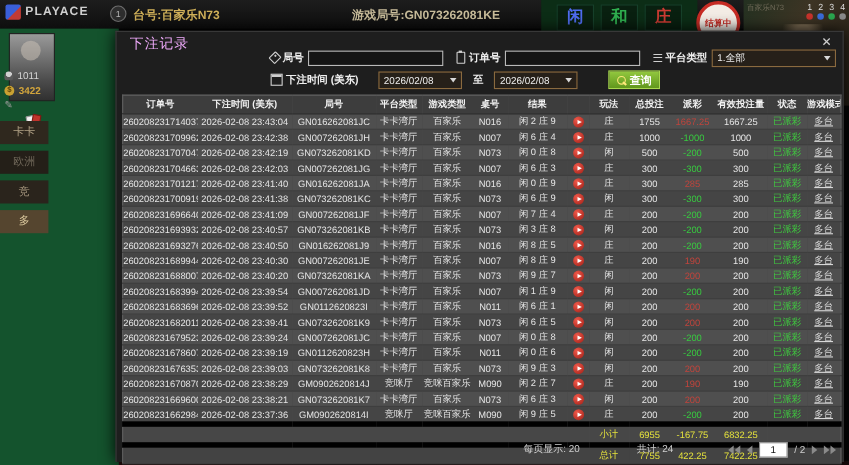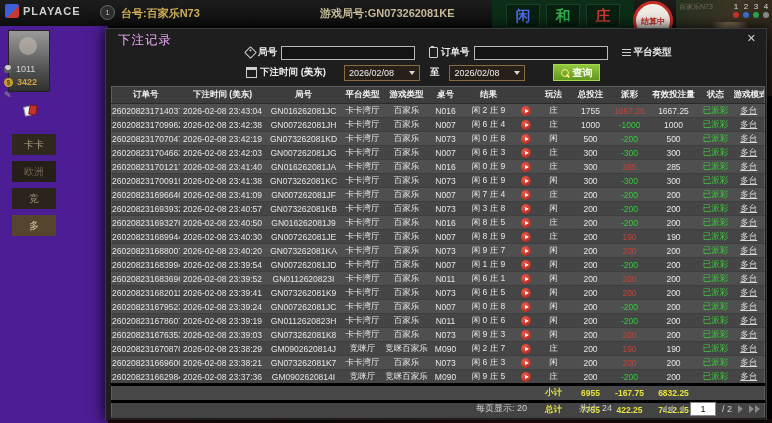--- a/index.html
+++ b/index.html
@@ -21,31 +21,31 @@
     background:linear-gradient(115deg,#243121 0%,#3d3424 45%,#221c14 100%);}
   .video-thumb::after{content:"";position:absolute;left:34px;top:22px;width:40px;height:55px;
     background:radial-gradient(ellipse at 50% 30%,#7a6a52 0 30%,rgba(0,0,0,0) 70%);}
   .video-label{position:absolute;left:3px;top:2px;color:#6f6a58;font-size:7px;}
   .video-nums{position:absolute;right:3px;top:2px;display:flex;gap:4px;}
   .vnum{color:#ddd;font-size:8px;text-align:center;}
   .vnum i{display:block;width:6px;height:6px;border-radius:50%;margin:1px auto 0;}
   .vnum:nth-child(1) i{background:#c8332c;}.vnum:nth-child(2) i{background:#3a6cd9;}
   .vnum:nth-child(3) i{background:#2aa84f;}.vnum:nth-child(4) i{background:#8a8a8a;}
   
-  .left-panel{position:absolute;left:0;top:26px;width:108px;height:397px;background:#4c1d95;z-index:1;}
+  .left-panel{position:absolute;left:0;top:26px;width:108px;height:397px;background:#14532d;z-index:1;}
   .avatar{position:absolute;left:8px;top:4px;width:40px;height:60px;background:linear-gradient(#9a9a9a,#4c4c4c 70%,#303030);border:1px solid #222;}
   .avatar::after{content:"";position:absolute;left:10px;top:6px;width:18px;height:18px;border-radius:50%;background:#c9c0b4;opacity:.55;}
   .stat-row{position:absolute;left:4px;display:flex;align-items:center;gap:4px;font-size:9px;}
   .stat1{top:38px;color:#d5d5d5;}
   .stat2{top:51px;color:#d2a53c;font-weight:bold;}
   .user-ico{width:8px;height:8px;border-radius:50% 50% 2px 2px;background:radial-gradient(circle at 50% 28%,#cfcfcf 0 2.5px,#5a5a5a 3px);}
   .coin-ico{width:9px;height:9px;border-radius:50%;background:#caa132;color:#5c4508;font-size:7px;line-height:9px;text-align:center;font-weight:bold;}
   .pencil-row{position:absolute;left:4px;top:64px;color:#9a9a9a;font-size:9px;}
   .cards-row{position:absolute;left:24px;top:76px;}
-  .bg-nav{position:absolute;left:0;top:108px;width:44px;margin-left:12px;}
+  .bg-nav{position:absolute;left:0;top:84px;width:44px;}
   .bg-nav-item{width:44px;height:21px;margin-bottom:6px;font-size:10px;text-align:center;line-height:21px;overflow:hidden;white-space:nowrap;}
   .bg-nav-item:nth-child(1){background:#2f281e;color:#b0a084;}
   .bg-nav-item:nth-child(2){background:#241f18;color:#6e6658;}
   .bg-nav-item:nth-child(3){background:#2a241c;color:#a89880;}
   .bg-nav-item:nth-child(4){background:#55452f;color:#dcca9f;}
   
   .modal{position:absolute;left:105px;top:28px;width:660px;height:391px;background:#1e1e1e;border:1px solid #3b3b3b;border-bottom:none;box-shadow:0 0 14px #000;z-index:5;}
   .modal-title{position:absolute;left:12px;top:3px;color:#f0abfc;font-size:12.5px;letter-spacing:1px;}
   .close-x{position:absolute;right:10px;top:3px;color:#cfcfcf;font-size:11px;cursor:pointer;}
   
@@ -87,21 +87,21 @@
   .btable th{background:#3d3d3d;color:#f2f2f2;font-size:8.5px;font-weight:bold;height:16px;padding:0;border-bottom:1px solid #2a2a2a;white-space:nowrap;overflow:hidden;}
   .btable td{color:#e6e6e6;font-size:8.5px;text-align:center;height:13px;padding:0;white-space:nowrap;overflow:hidden;border-bottom:1px solid #3e3e3e;}
   .btable tbody tr:nth-child(odd){background:#4f4f4f;}
   .btable tbody tr:nth-child(even){background:#454545;}
   td.pos{color:#c0443c;}
   td.neg{color:#38c940;}
   td.status{color:#3fcc3f;}
   td.mode{color:#d8d8d8;text-decoration:underline;}
   .replay-icon{display:inline-block;width:10px;height:10px;border-radius:50%;background:radial-gradient(circle at 35% 30%,#ef584a,#a01f16);position:relative;vertical-align:middle;cursor:pointer;}
   .replay-icon::after{content:"";position:absolute;left:4px;top:3px;border-left:4px solid #fff;border-top:2px solid transparent;border-bottom:2px solid transparent;}
-  tr.totals td{color:#e6e33c;font-weight:bold;background:#474747;height:14px;border-top:3px solid #000000;margin-top:12px;}
+  tr.totals td{color:#e6e33c;font-weight:normal;background:#474747;height:14px;border-top:5px solid #000000;margin-top:12px;}
   tr.totals.grand td{background:#434343;}
   
   .pager{position:absolute;left:5px;right:6px;bottom:4px;height:15px;display:flex;align-items:center;justify-content:flex-end;color:#cfcfcf;font-size:9px;gap:6px;}
   .pager .pp{margin-right:46px;}
   .pager .tc{margin-right:44px;}
   .tri{width:0;height:0;border-top:4px solid transparent;border-bottom:4px solid transparent;display:inline-block;cursor:pointer;}
   .tri-l{border-right:5px solid #8a8a8a;}
   .tri-r{border-left:5px solid #8a8a8a;}
   .tri-pair{display:flex;gap:1px;cursor:pointer;}
   .page-box{width:24px;height:12px;background:#fff;color:#111;font-size:9px;text-align:center;border:1px solid #888;padding:0;}
@@ -169,20 +169,24 @@
         <span class="tag-icon"></span>
         <span class="f-label">局号</span>
         <input class="f-input" value="" style="">
         <span class="gap"></span>
         <span class="clip-icon"></span>
         <span class="f-label">订单号</span>
         <input class="f-input" value="" style="">
         <span class="gap"></span>
         <span class="list-icon"></span>
         <span class="f-label">平台类型</span>
+        <div class="selbox platform-sel">
+          <span>1.全部</span>
+          <span class="caret"></span>
+        </div>
       </div>
       <div class="f-row">
         <span class="cal-icon"></span>
         <span class="f-label">下注时间 (美东)</span>
         <span class="gap"></span>
         <div class="selbox date-sel">
           <span>2026/02/08</span>
           <span class="caret"></span>
         </div>
         <span class="to-label">至</span>

